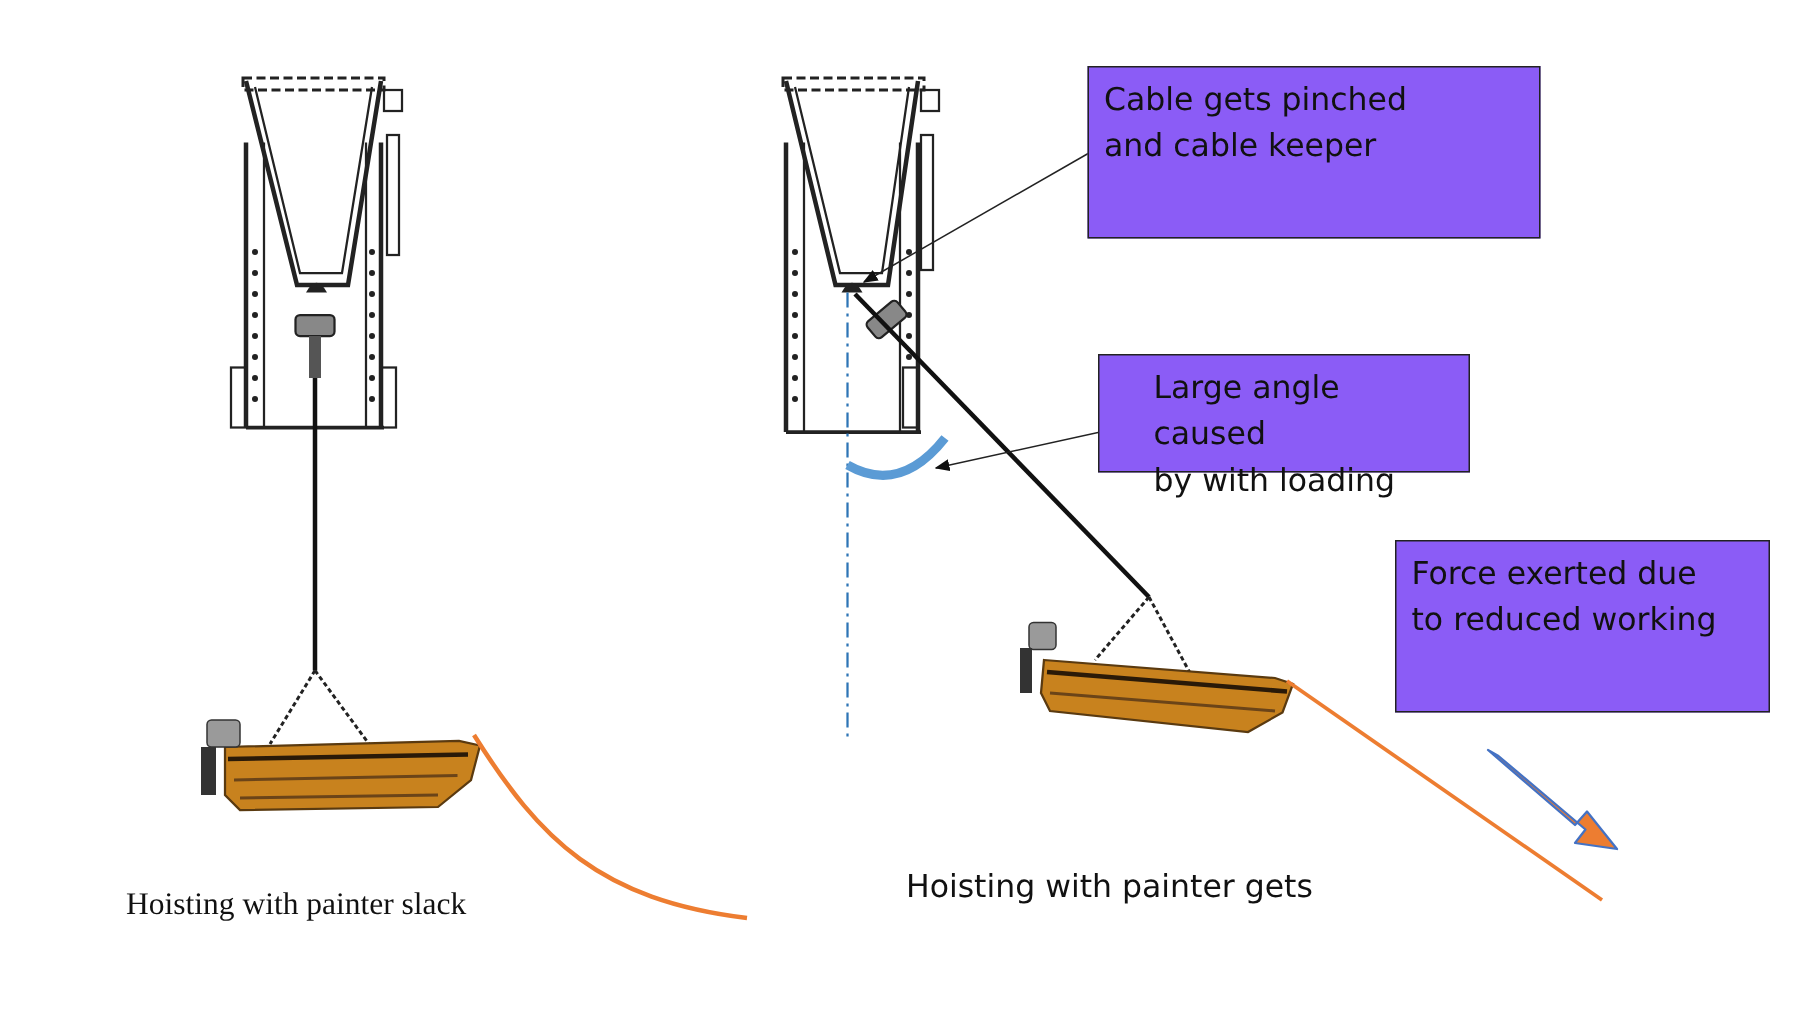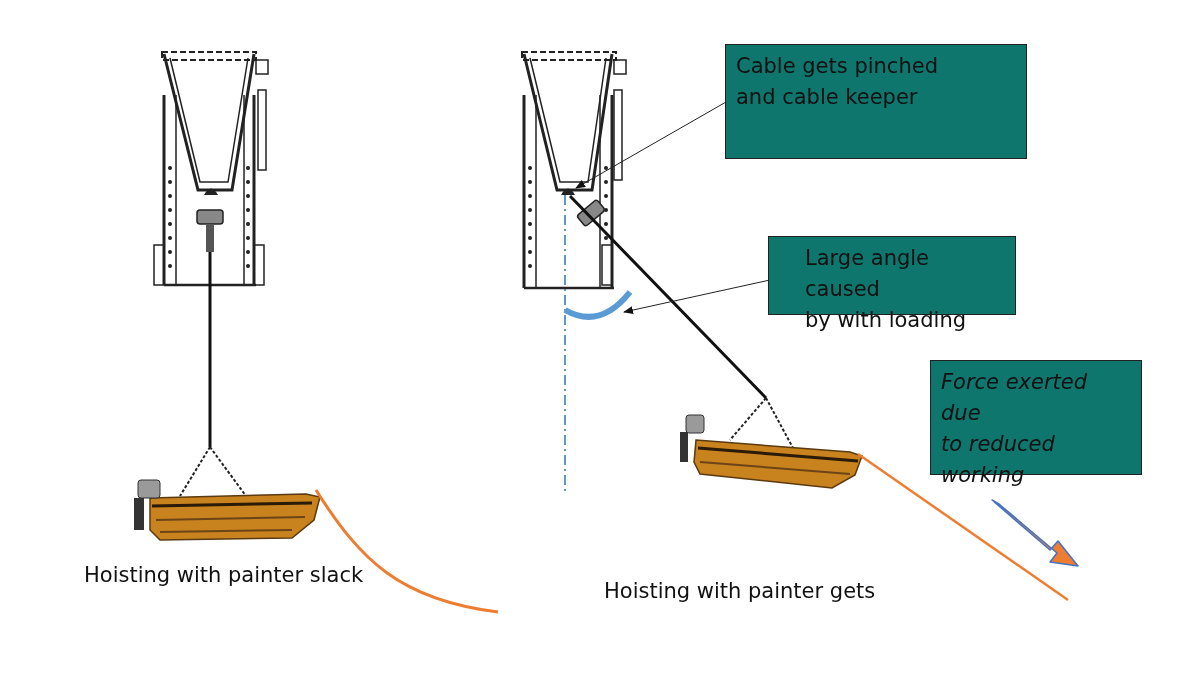--- a/index.html
+++ b/index.html
@@ -1,19 +1,19 @@
 <!DOCTYPE html>
 <html><head>
 <meta charset="utf-8">
 <style>
   html, body { margin:0; padding:0; background:#ffffff; }
   body { width:1200px; height:687px; position:relative; overflow:hidden;
          font-family:"DejaVu Sans", sans-serif; color:#111; }
   svg.scene { position:absolute; left:0; top:0; }
-  .callout { position:absolute; background:#0f766e; border:1.5px solid #222;
+  .callout { position:absolute; background:#8b5cf6; border:1.5px solid #222;
              font-size:21px; line-height:31px; padding:6px 10px 6px 10px; box-sizing:border-box; }
   .caption { position:absolute; font-size:21px; white-space:nowrap; }
 </style>
 </head>
 <body>
 
 <svg class="scene" width="1200" height="687" viewBox="0 0 1200 687">
   <defs>
     <marker id="arrowhead" markerWidth="10" markerHeight="8" refX="9" refY="4" orient="auto">
       <path d="M0,0 L10,4 L0,8 Z" fill="#111"></path>
@@ -129,24 +129,24 @@
 
   <line x1="726" y1="102" x2="576" y2="188" stroke="#222" stroke-width="1" marker-end="url(#arrowhead)"></line>
   <line x1="770" y1="280" x2="624" y2="312" stroke="#222" stroke-width="1" marker-end="url(#arrowhead)"></line>
 </svg>
 
 <div class="callout" style="left:725px; top:44px; width:302px; height:115px;">
   <div>Cable gets pinched</div>
   <div>and cable keeper</div>
 </div>
 
-<div class="callout" style="left:768px; top:236px; width:248px; height:79px;padding-left:36px;">
+<div class="callout" style="left:732px; top:236px; width:248px; height:79px;padding-left:36px;">
   <div>Large angle caused</div>
   <div>by with loading</div>
 </div>
 
-<div class="callout" style="left:930px; top:360px; width:212px; height:115px;font-style:italic;">
+<div class="callout" style="left:930px; top:360px; width:250px; height:115px;">
   <div>Force exerted due</div>
   <div>to reduced working</div>
 </div>
 
-<div class="caption" style="left:84px; top:563px;">Hoisting with painter slack</div>
+<div class="caption" style="left:84px; top:590px;font-family:Liberation Serif, serif;">Hoisting with painter slack</div>
 <div class="caption" style="left:604px; top:579px;">Hoisting with painter gets</div>
 
 </body></html>

